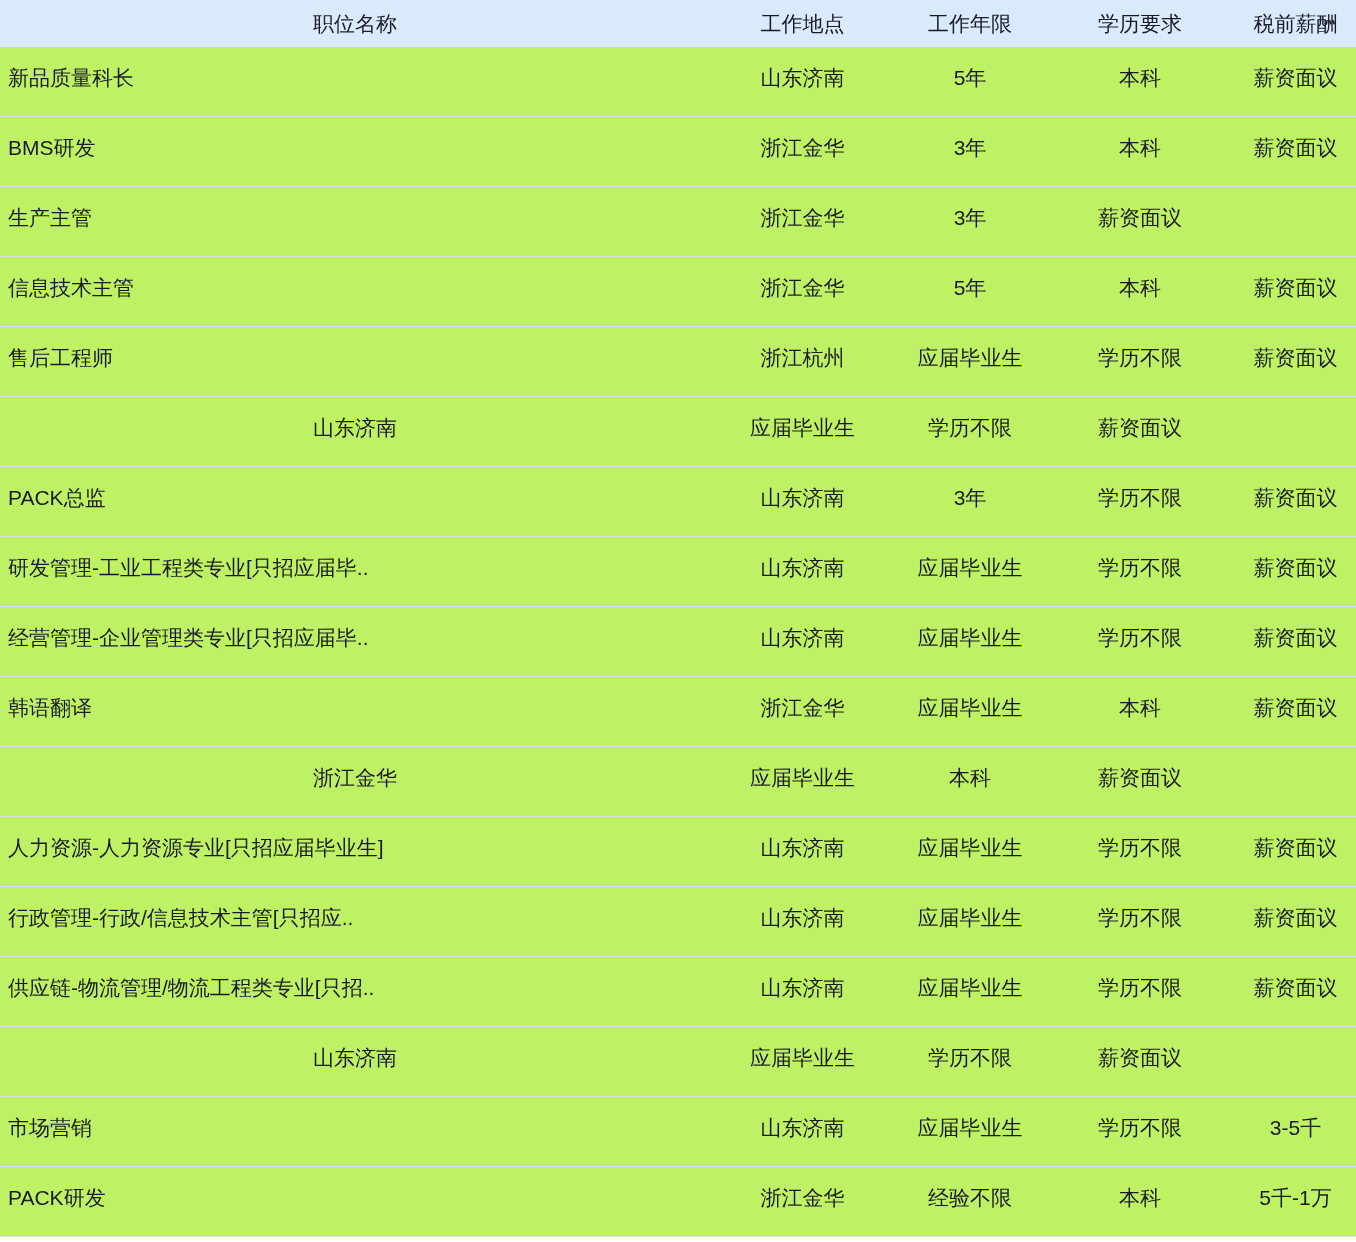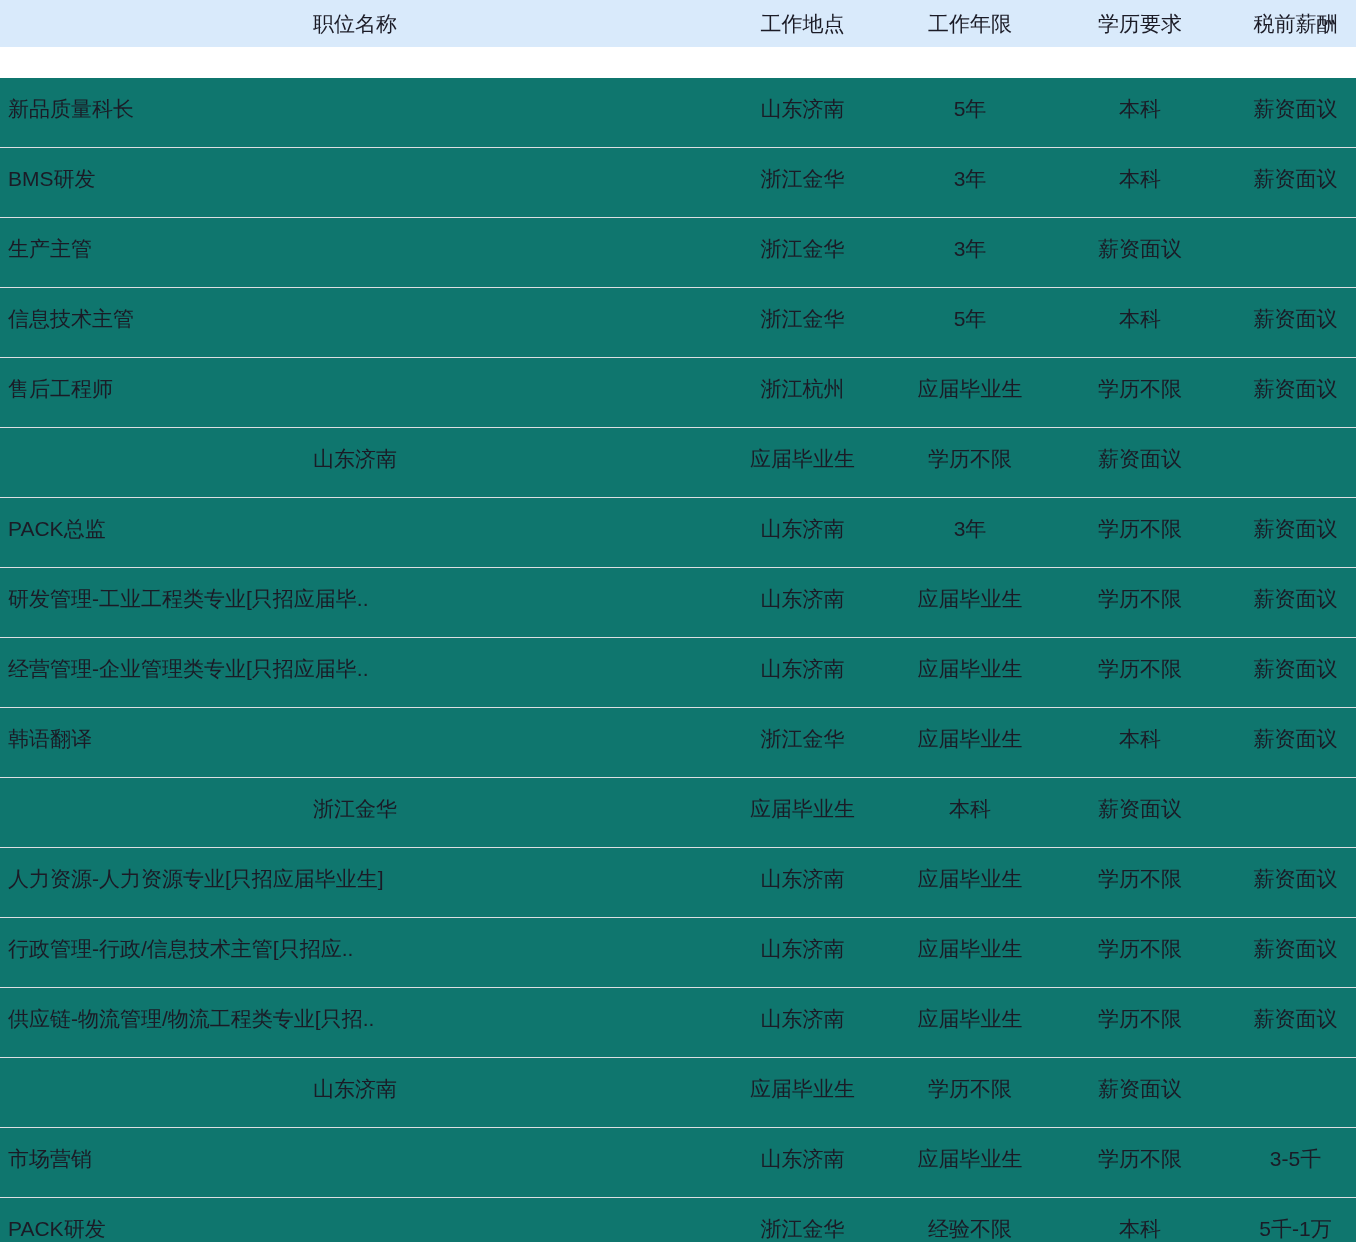--- a/index.html
+++ b/index.html
@@ -6,41 +6,40 @@
   html, body {
     width: 1356px; height: 1242px;
     background: #ffffff;
     font-family: "Liberation Sans", "DejaVu Sans", sans-serif;
     overflow: hidden;
   }
   .table {
     width: 1356px; height: 900px;
     display: flex; flex-direction: column;
     background: #ffffff;
-    gap: 31px;
   }
   .header-row {
     display: grid;
     grid-template-columns: 710px 185px 150px 190px 121px;
     height: 47px; flex: 0 0 47px;
     background: #d9eafb;
     align-items: center;
   }
   .header-cell {
     text-align: center;
     font-size: 21px;
     color: #1b1b26;
     white-space: nowrap;
     overflow: hidden;
   }
   .body-row {
     display: grid;
     grid-template-columns: 710px 185px 150px 190px 121px;
     height: 70px; flex: 0 0 70px;
-    background: #0f766e;
+    background: #bef264;
     border-bottom: 1px solid #dddee2;
     align-items: center;
     cursor: pointer;
   }
   .cell {
     font-size: 21px;
     color: #1b1b26;
     white-space: nowrap;
     overflow: hidden;
     padding-bottom: 8px;

